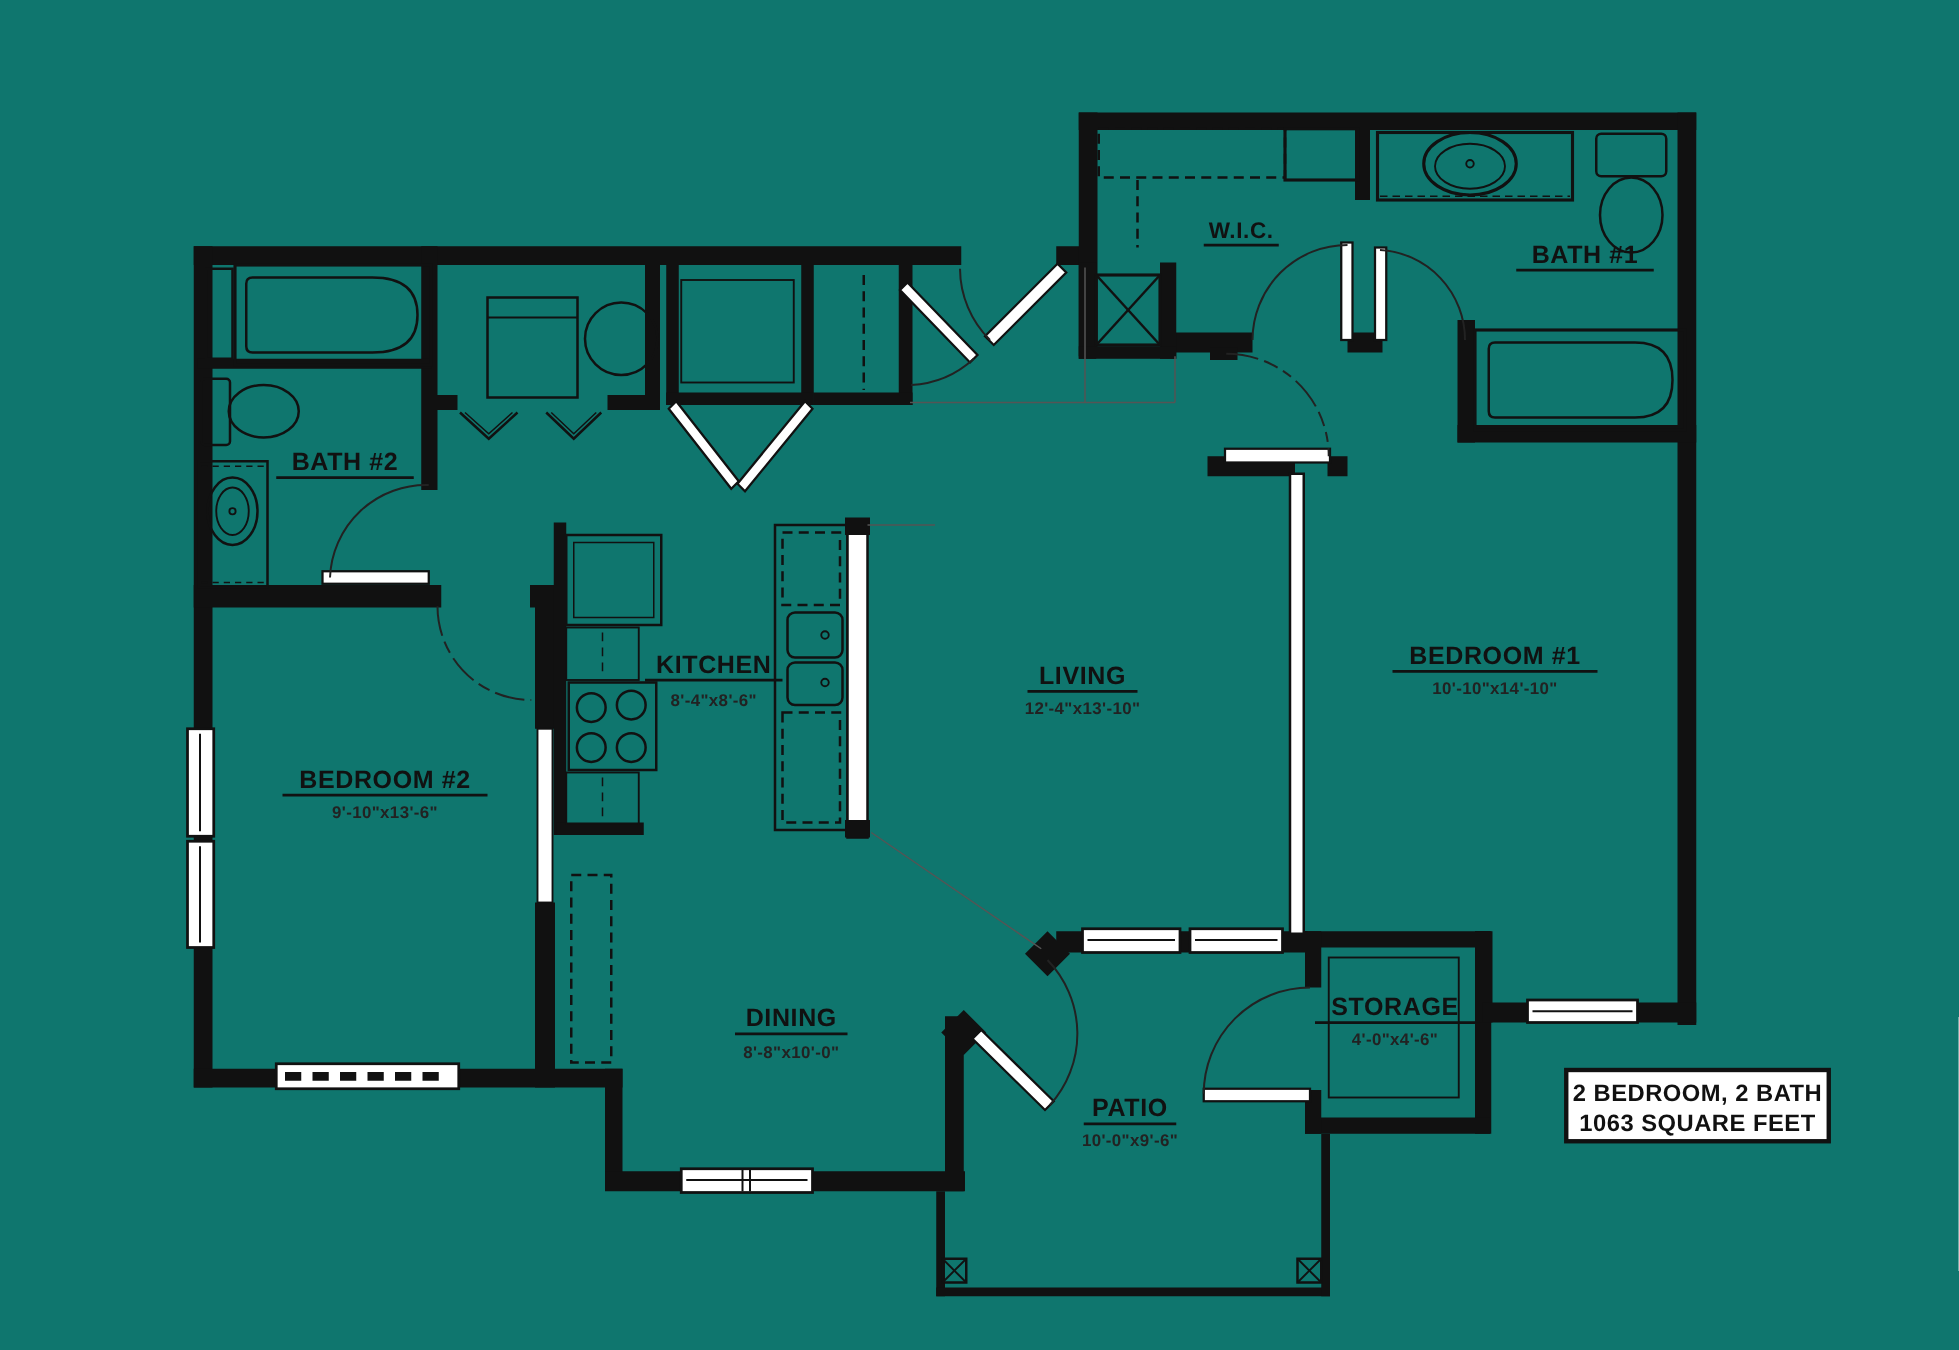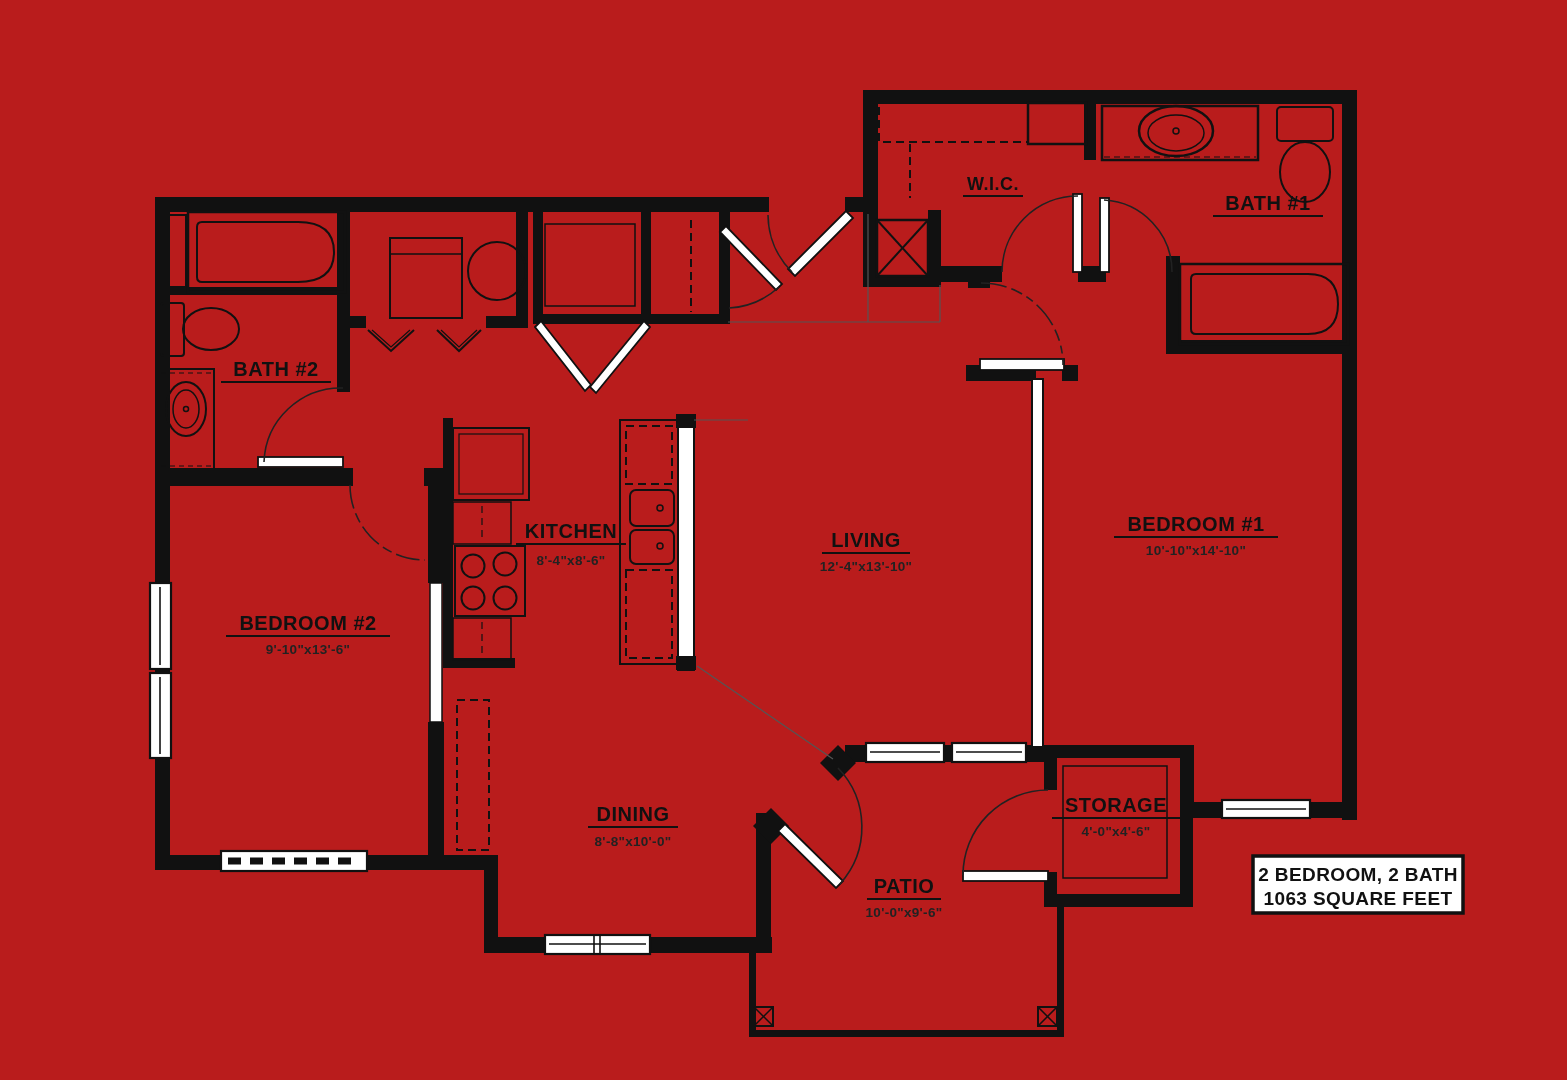--- a/index.html
+++ b/index.html
@@ -1,16 +1,16 @@
 <!DOCTYPE html>
 <html><head>
 <meta charset="utf-8">
 <style>
   html,body{margin:0;padding:0;background:#fff;}
-  #stage{position:relative;width:1567px;height:1080px;background:#b91c1c;overflow:hidden;
+  #stage{position:relative;width:1567px;height:1080px;background:#0f766e;overflow:hidden;
          font-family:"Liberation Sans", sans-serif;}
   svg{position:absolute;left:0;top:0;}
   .w   {fill:#111;stroke:none;}                               
   .tw  {fill:#fff;stroke:#111;stroke-width:2;}                
   .fx2 {fill:none;stroke:#111;stroke-width:2;}
   .fx25{fill:none;stroke:#111;stroke-width:2.5;}
   .fx15{fill:none;stroke:#111;stroke-width:1.5;}
   .fx1 {fill:none;stroke:#111;stroke-width:1.2;}
   .dash{fill:none;stroke:#111;stroke-width:2;stroke-dasharray:8 5;}
   .arc {fill:none;stroke:#222;stroke-width:1.6;}

